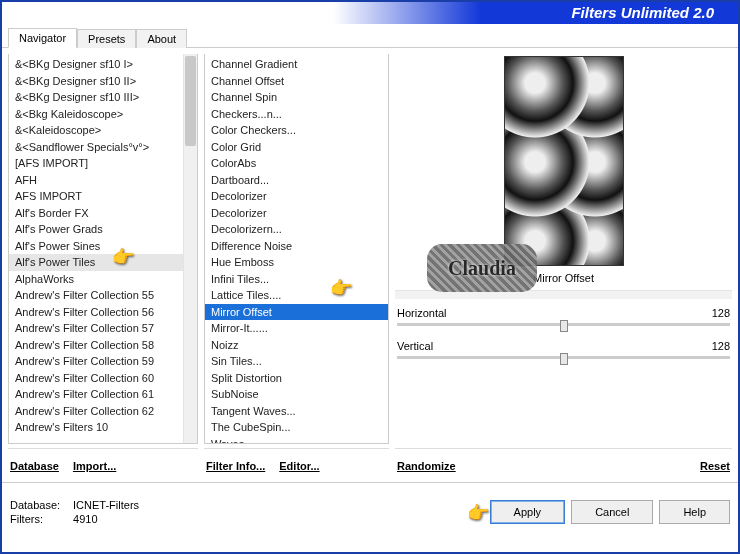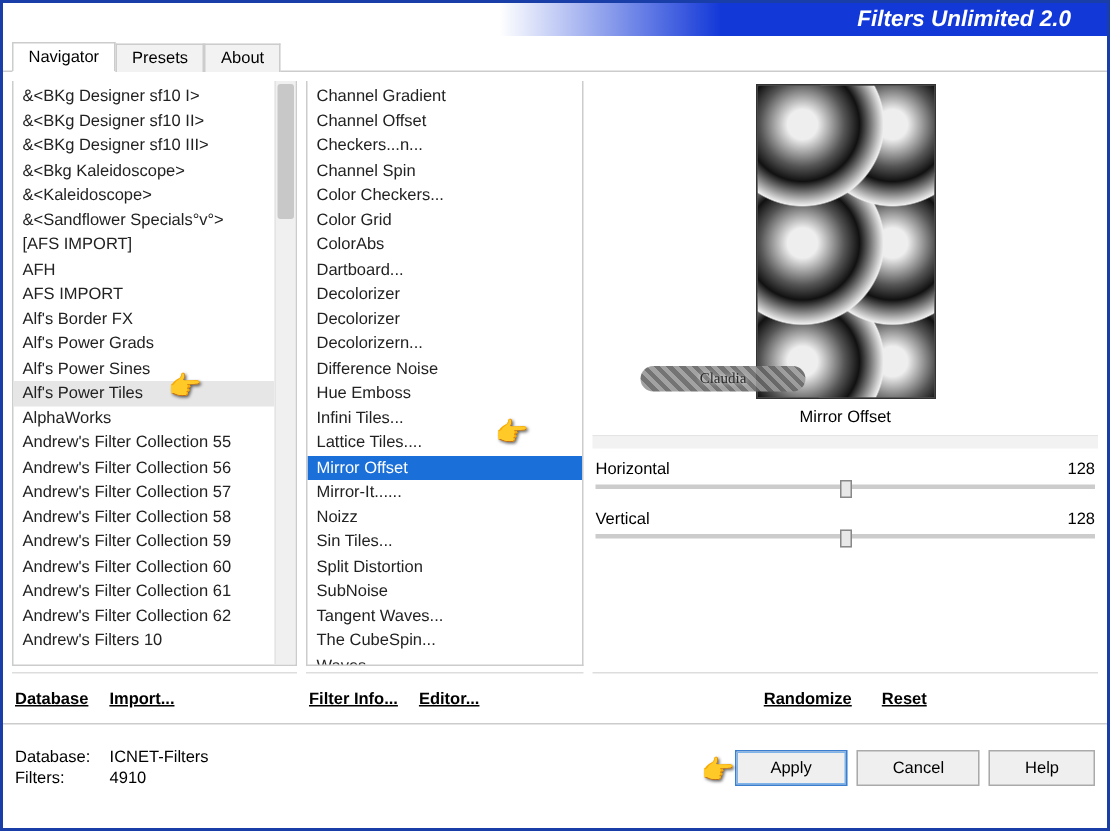--- a/index.html
+++ b/index.html
@@ -164,44 +164,45 @@
     top: -3px;
     width: 8px;
     height: 12px;
     background: #e8e8e8;
     border: 1px solid #888;
     transform: translateX(-50%);
   }
   .preview-btns {
     margin-top: auto;
     display: flex;
-    justify-content: center;
+    justify-content: space-between;
     gap: 20px;
     padding: 6px 2px 0 2px;
     border-top: 1px solid #ddd;
     height: 28px;
     align-items: center;
   }
   .watermark {
     position: absolute;
     left: 425px;
     top: 242px;
     width: 110px;
-    height: 17px;
+    height: 48px;
     background: repeating-linear-gradient(45deg, #666, #666 3px, #999 3px, #999 6px);
     border-radius: 15px;
     display: flex;
     align-items: center;
     justify-content: center;
     font-family: cursive;
-    font-size: 10px;
+    font-size: 20px;
     color: #111;
     text-shadow: 0 0 3px #fff;
     pointer-events: none;
     opacity: .9;
+    font-weight: bold;
   }
   .statusbar {
     border-top: 1px solid #ccc;
     padding: 4px 8px;
     display: flex;
     align-items: center;
     gap: 20px;
     height: 58px;
   }
   .status-left {
@@ -304,22 +305,22 @@
       <span class="linkbtn">Database</span>
       <span class="linkbtn">Import...</span>
     </div>
   </div>
 
   <div class="col list-col2">
     <div class="listwrap">
       <div class="list" id="list2">
           <div class="item">Channel Gradient</div>
           <div class="item">Channel Offset</div>
+          <div class="item">Channel Spin</div>
           <div class="item">Checkers...n...</div>
-          <div class="item">Channel Spin</div>
           <div class="item">Color Checkers...</div>
           <div class="item">Color Grid</div>
           <div class="item">ColorAbs</div>
           <div class="item">Dartboard...</div>
           <div class="item">Decolorizer</div>
           <div class="item">Decolorizer</div>
           <div class="item">Decolorizern...</div>
           <div class="item">Difference Noise</div>
           <div class="item">Hue Emboss</div>
           <div class="item">Infini Tiles...</div>

